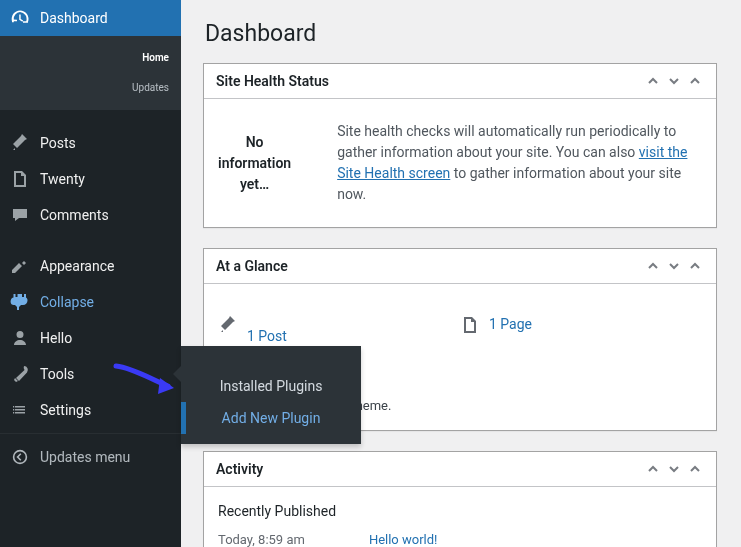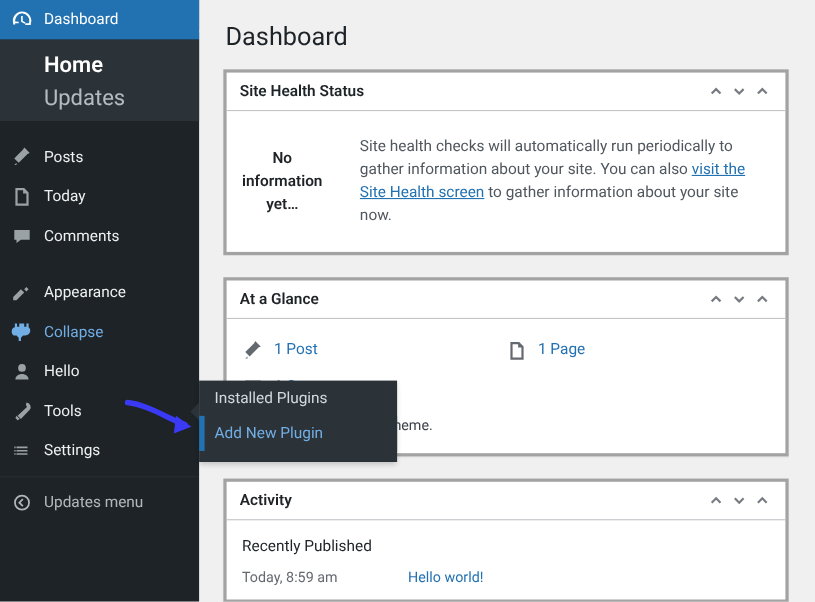--- a/index.html
+++ b/index.html
@@ -48,22 +48,23 @@
   .menu-item.open .icon { color: #72aee6; }
   .menu-spacer { height: 15px; }
   .submenu {
     background: #2c3338;
     padding: 7px 0;
   }
   .submenu .sub-item {
     padding: 5px 12px 5px 40px;
     cursor: pointer;
     color: rgba(240,246,252,.7);
-    font-size: 20px;
+    font-size: 10px;
     line-height: 20px;
+    text-align: right;
   }
   .submenu .sub-item.active { color: #fff; font-weight: 600; }
   .sidebar-pointer {
     position: absolute;
     top: 20px;
     right: -8px;
     width: 0; height: 0;
     border-top: 8px solid transparent;
     border-bottom: 8px solid transparent;
     border-right: 8px solid #f0f0f1;
@@ -76,23 +77,24 @@
   .collapse-btn { color: rgba(240,246,252,.7); }
   .collapse-btn .icon { color: rgba(240,246,252,.7); }
 
   
   .flyout {
     position: absolute;
     left: 181px;
     top: 346px;
     background: #2c3338;
     min-width: 180px;
-    padding: 0 0 10px;
+    padding: 24px 0 10px;
     box-shadow: 0 3px 5px rgba(0,0,0,.2);
     z-index: 300;
+    text-align: center;
   }
   .flyout .fly-item {
     padding: 6px 14px;
     color: rgba(240,246,252,.85);
     font-size: 14px;
     line-height: 20px;
     cursor: pointer;
     position: relative;
   }
   .flyout .fly-item.highlight {
@@ -124,21 +126,21 @@
   }
   .page-title {
     font-size: 23px;
     font-weight: 400;
     color: #1d2327;
     margin: 20px 2px 16px;
   }
 
   .panel {
     background: #fff;
-    border: 3px solid #a3a3a3;
+    border: 1px solid #a3a3a3;
     box-shadow: 0 1px 1px rgba(0,0,0,.04);
     margin-bottom: 20px;
   }
   .panel-header {
     display: flex;
     justify-content: space-between;
     align-items: center;
     padding: 8px 12px;
     border-bottom: 1px solid #c3c4c7;
   }
@@ -159,21 +161,21 @@
     padding: 12px 14px 14px;
     font-size: 14px;
     color: #50575e;
     line-height: 1.5;
   }
 
   
   .health-body {
     display: flex;
     align-items: center;
-    gap: 34px;
+    gap: 46px;
     padding: 22px 14px;
   }
   .health-left {
     width: 175px;
     text-align: center;
     font-weight: 600;
     color: #1d2327;
   }
   .link { color: #2271b1; text-decoration: underline; cursor: pointer; }
 
@@ -261,21 +263,21 @@
       <span>Posts</span>
     </div>
 
 
     <div class="menu-item">
       <span class="icon">
         <svg viewBox="0 0 20 20" width="20" height="20" fill="currentColor">
             <path d="M4 2h8l4 4v12H4V2zm2 2v12h8V7h-3V4H6z"></path>
           </svg>
       </span>
-      <span>Today</span>
+      <span>Twenty</span>
     </div>
 
     <div class="menu-item">
       <span class="icon">
         <svg viewBox="0 0 20 20" width="20" height="20" fill="currentColor">
             <path d="M3 4h14v9H9l-4 3v-3H3V4z"></path>
           </svg>
       </span>
       <span>Comments</span>
     </div>
@@ -408,21 +410,21 @@
         </div>
       </div>
       <div class="panel-body">
         <div class="glance-grid">
           <div class="glance-item">
             <span class="glance-icon">
               <svg viewBox="0 0 20 20" width="20" height="20" fill="currentColor">
                   <path d="M14 3l3 3-2 1-5 5-3 3L3 11l3-3 5-5 1-2 2 2zM5 15l-2 2 2 0 0-2z"></path>
                 </svg>
             </span>
-            <span class="link glance-text" style="text-decoration:none;">1 Post</span>
+            <span class="link glance-text" style="text-decoration:none;margin-top:24px;">1 Post</span>
           </div>
           <div class="glance-item">
             <span class="glance-icon">
               <svg viewBox="0 0 20 20" width="20" height="20" fill="currentColor">
                   <path d="M4 2h8l4 4v12H4V2zm2 2v12h8V7h-3V4H6z"></path>
                 </svg>
             </span>
             <span class="link glance-text" style="text-decoration:none;">1 Page</span>
           </div>
           <div class="glance-item">

